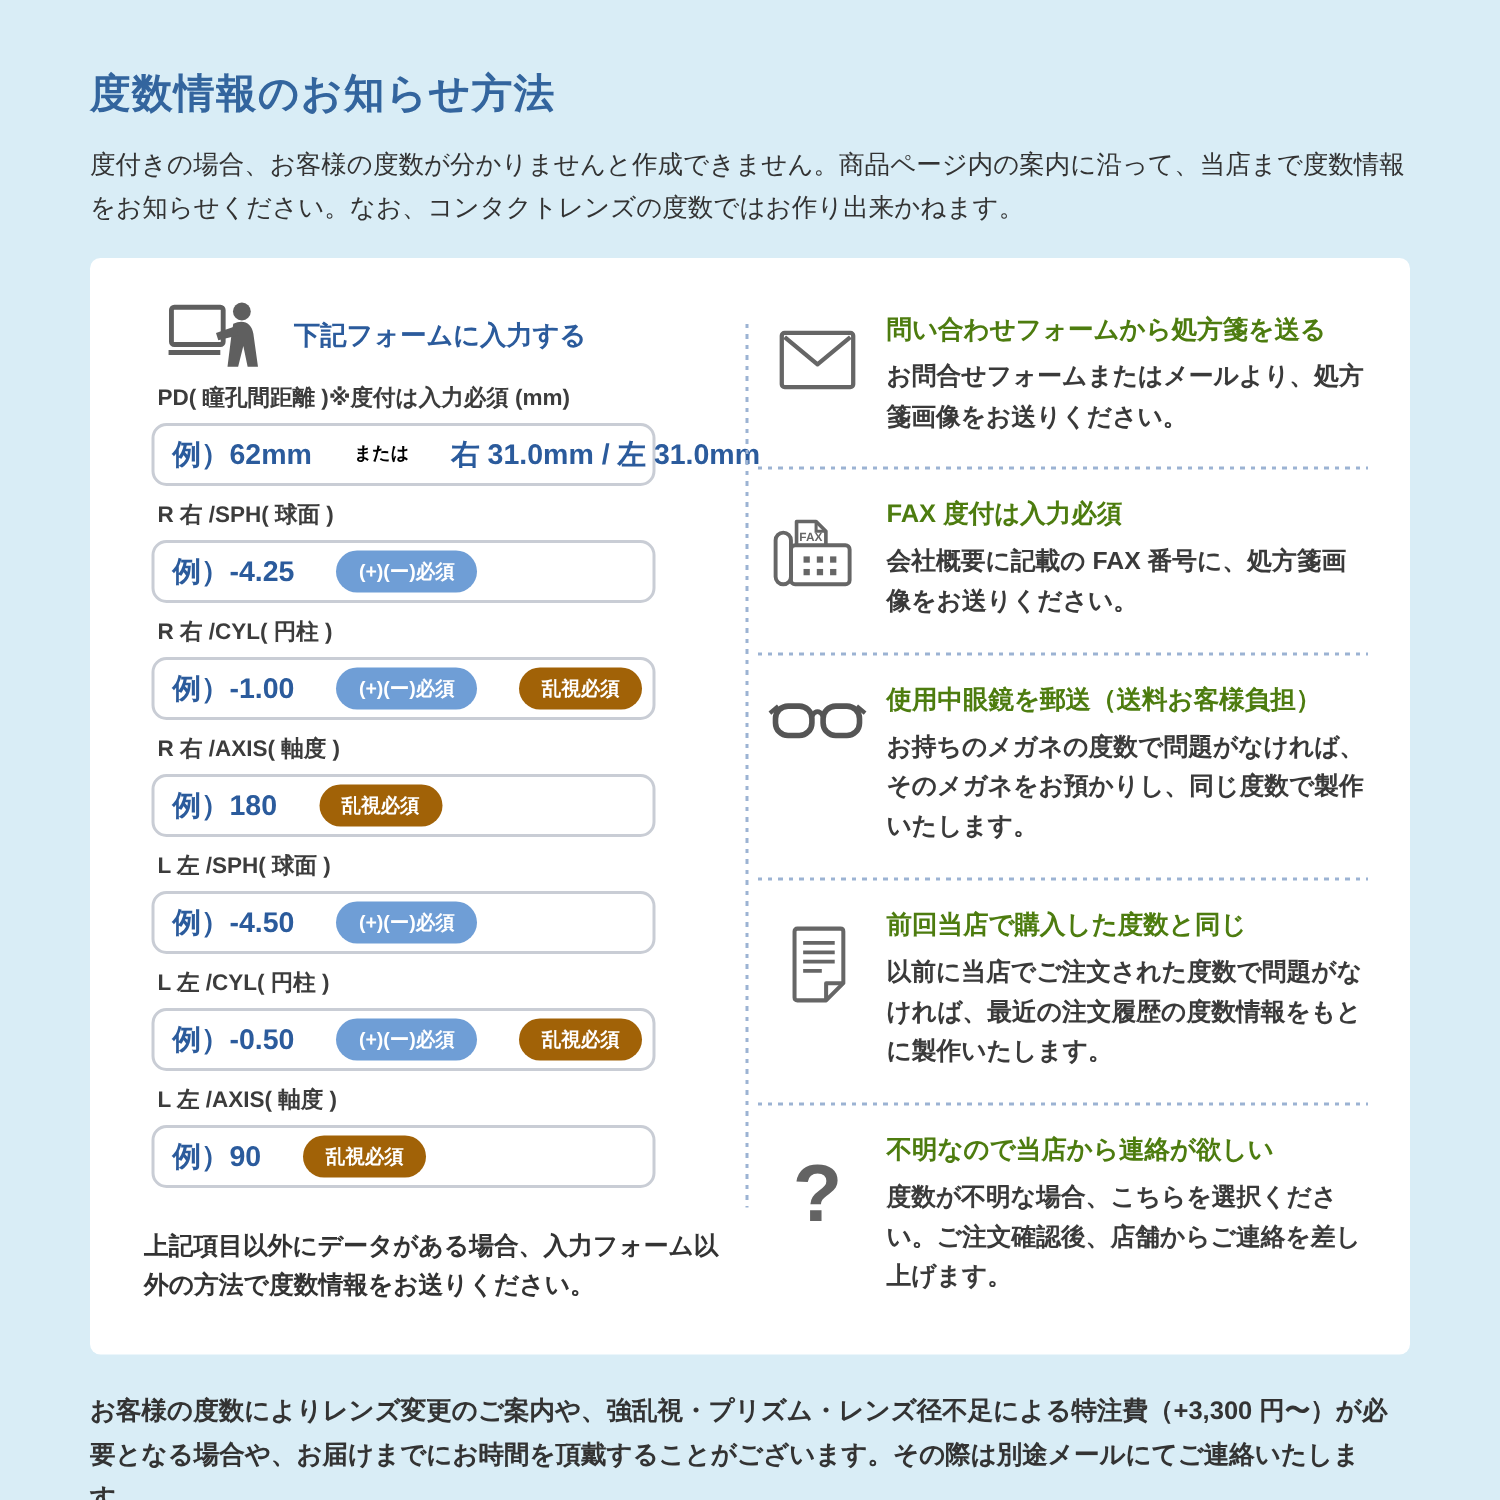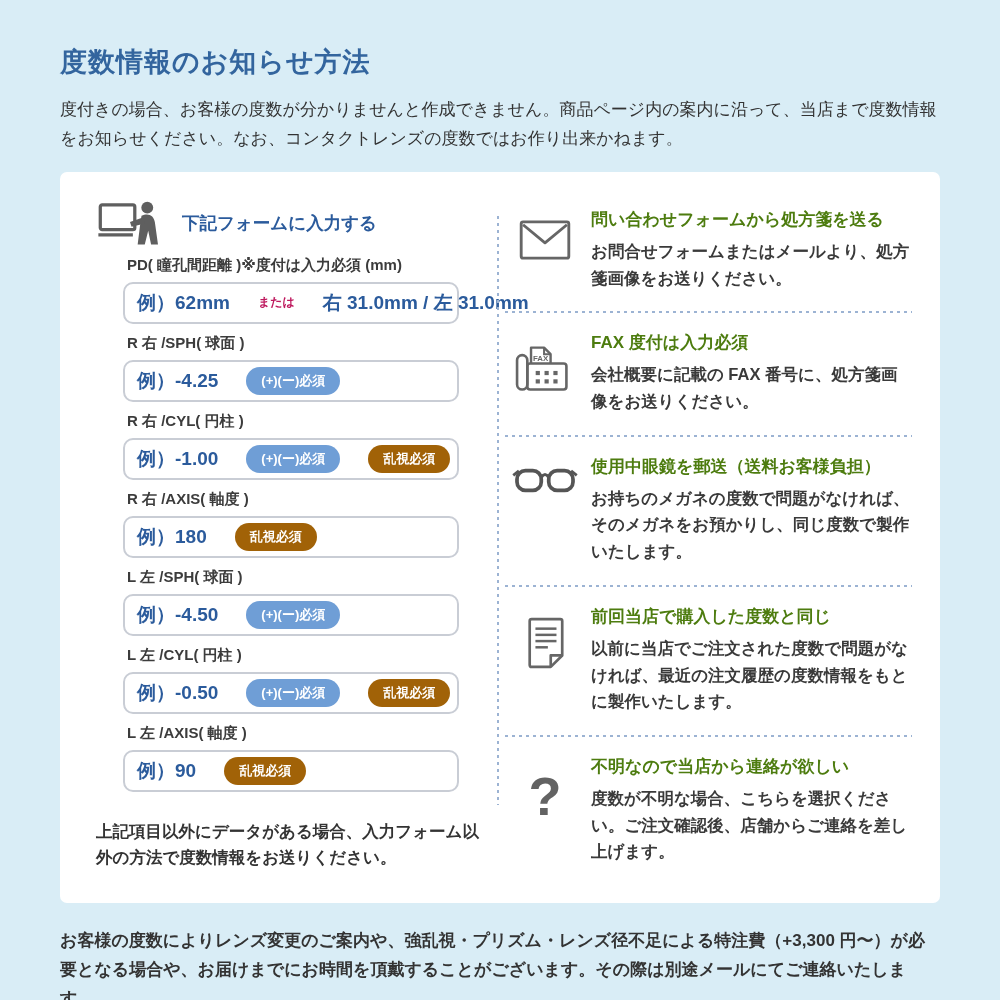--- a/index.html
+++ b/index.html
@@ -24,35 +24,35 @@
 
   .card {
     background:#fff; border-radius:7px;
     display:flex; align-items:stretch;
     padding:24px 0 26px;
     min-height:700px;
   }
 
   
   .left-col { width:437px; padding-left:34px; flex:none; }
-  .form-header { display:flex; align-items:center; gap:20px; margin:4px 0 2px 4px; }
+  .form-header { display:flex; align-items:center; gap:20px; margin:4px 0 2px 18px; }
   .form-header h2 { margin:0; font-size:17.5px; font-weight:bold; color:#2b5b9c; }
   .icon-presenter { width:64px; height:46px; display:inline-flex; }
 
   p.instruction { margin:14px 0 6px 2px; font-size:16.5px; font-weight:600; color:#333; }
 
-  .fields { width:336px; margin-left:29px; }
+  .fields { width:336px; margin-left:7px; }
   .field-label { font-size:15px; font-weight:bold; color:#3c3c3c; margin:10px 0 7px 4px; }
   .field-box {
     border:2px solid #c9cdd5; border-radius:10px; background:#fff;
     min-height:42px; display:flex; align-items:center; gap:28px;
     padding:4px 12px;
   }
   .example { color:#2b5b9c; font-weight:bold; font-size:19px; white-space:nowrap; }
-  .example-connector { color:#be185d; font-weight:bold; font-size:12px; white-space:nowrap; }
+  .example-connector { color:#000000; font-weight:bold; font-size:12px; white-space:nowrap; }
   .badge {
     border-radius:999px; color:#fff; font-weight:bold; font-size:13px;
     padding:5px 15px; white-space:nowrap;
   }
   .badge-blue { background:#6f9ed6; }
   .badge-orange { background:#a16207; }
 
   p.form-note { margin:26px 0 0 2px; width:386px; font-size:16.5px; line-height:1.6; font-weight:600; color:#333; }
 
   

